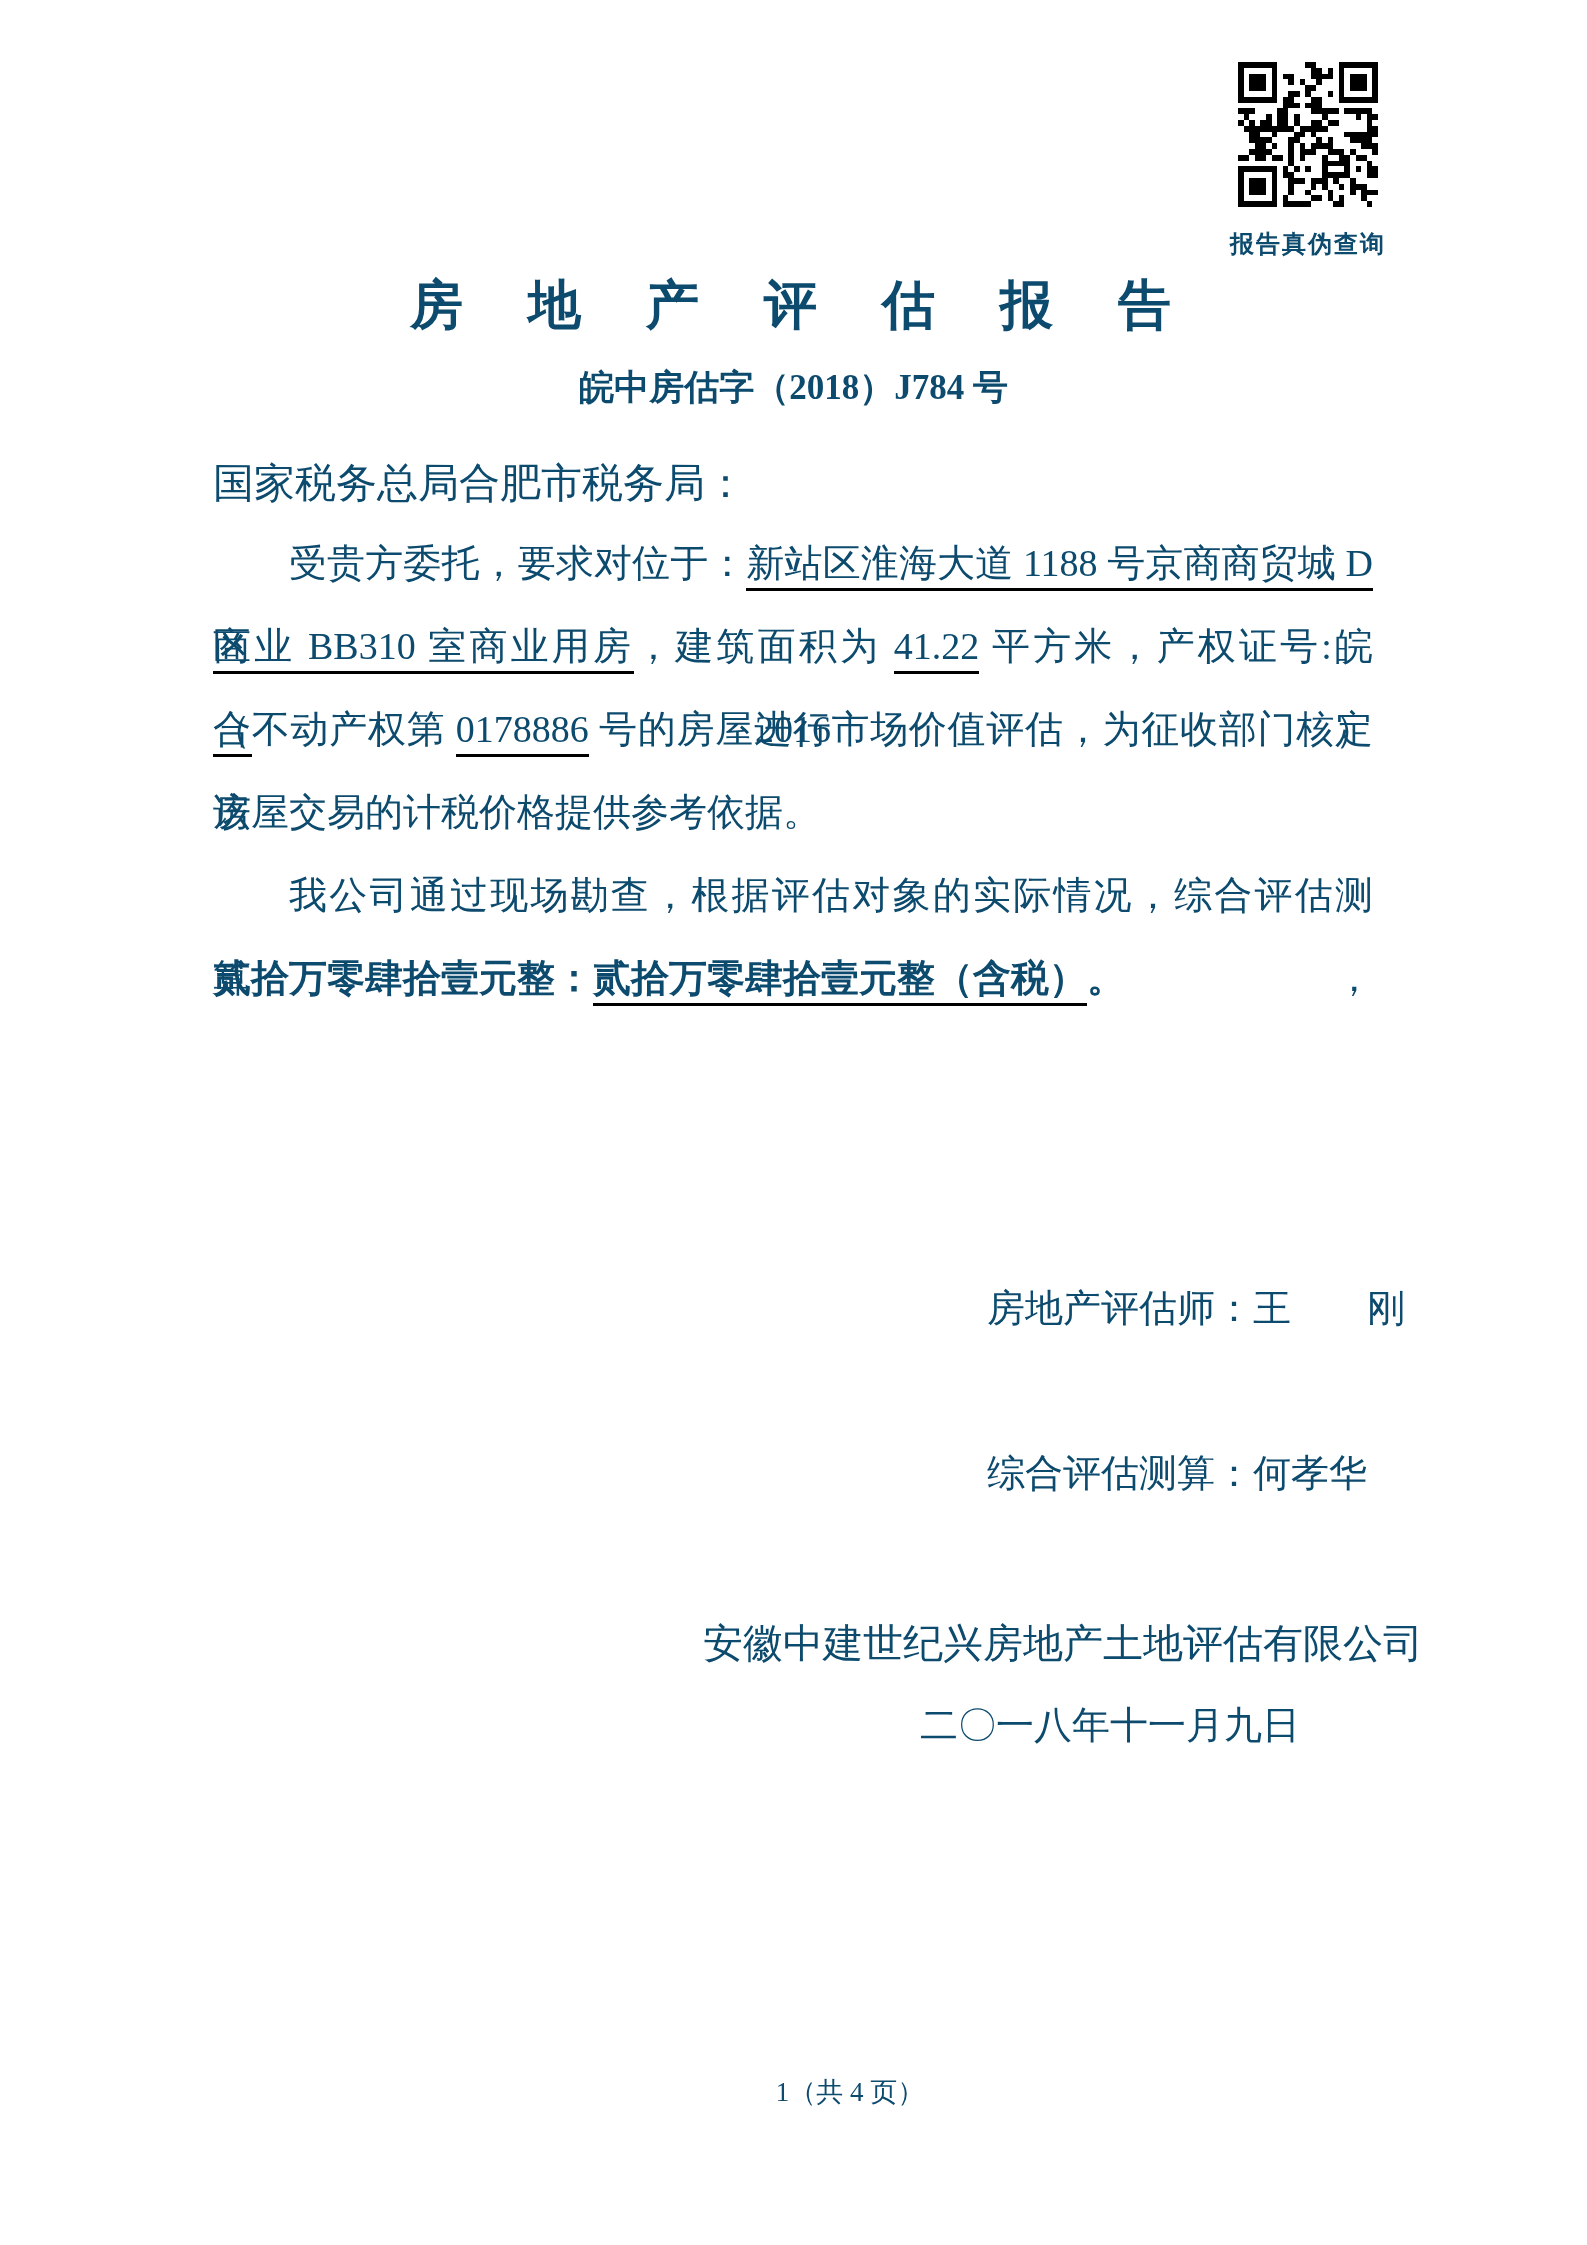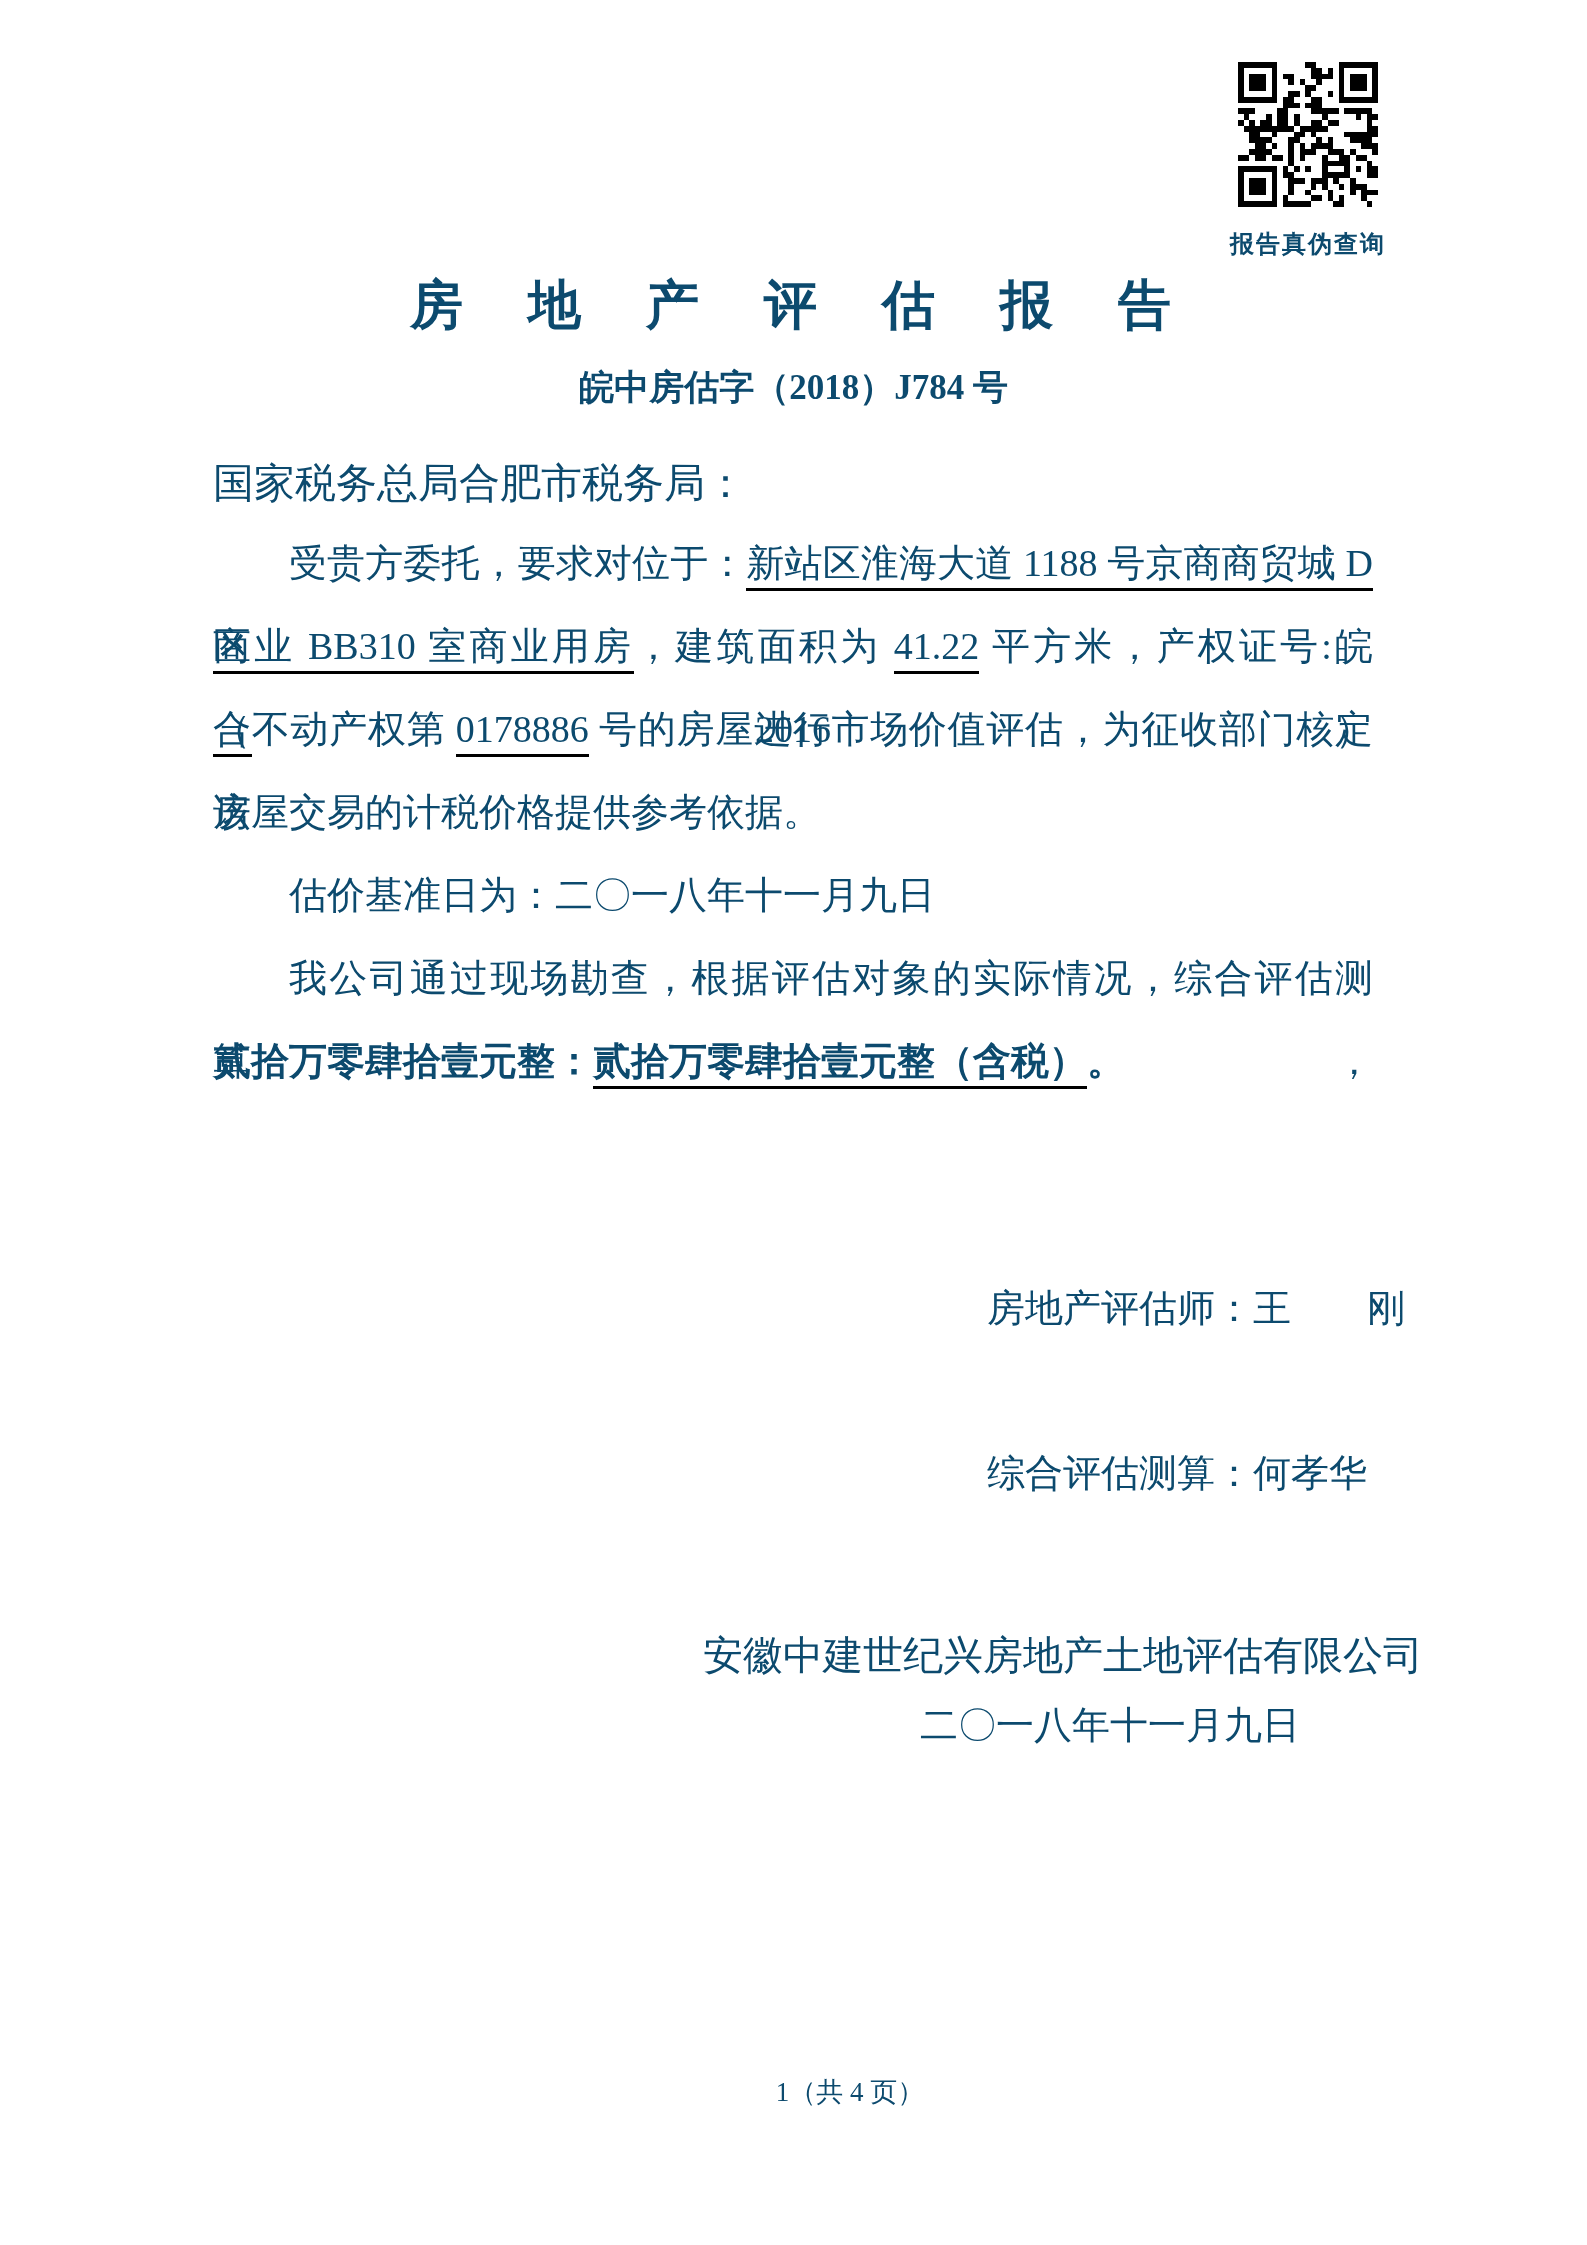--- a/index.html
+++ b/index.html
@@ -86,21 +86,21 @@
   .indent { text-indent: 76px; }
   .u {
     border-bottom: 3px solid #000;
     padding-bottom: 4px;
   }
   .b { font-weight: bold; }
 
   
   .sig1 { left: 987px; top: 1283px; font-size: 38px; white-space: nowrap; }
   .sig2 { left: 987px; top: 1448px; font-size: 38px; white-space: nowrap; }
-  .company { left: 703px; top: 1616px; font-size: 40px; white-space: nowrap; margin-top: 12px; }
+  .company { left: 703px; top: 1616px; font-size: 40px; white-space: nowrap; }
   .sig-date { left: 920px; top: 1700px; font-size: 38px; white-space: nowrap; }
   .footer {
     left: 700px;
     top: 2074px;
     width: 300px;
     text-align: center;
     font-size: 27px;
     white-space: nowrap;
   }
 </style>
@@ -336,21 +336,20 @@
     <div class="bline just indent">
       <span>受贵方委托，要求对位于：</span><span class="u">新站区淮海大道 1188 号京商商贸城 D 区</span>
     </div>
     <div class="bline just">
       <span class="u">商业 BB310 室商业用房</span><span>，建筑面积为 </span><span class="u">41.22</span><span> 平方米，产权证号:皖（2016）</span>
     </div>
     <div class="bline just">
       <span class="u">合</span><span>不动产权第 </span><span class="u">0178886</span><span> 号的房屋进行市场价值评估，为征收部门核定该</span>
     </div>
     <div class="bline">房屋交易的计税价格提供参考依据。</div>
-    <div class="bline indent">估价基准日为：二〇一八年十一月九日</div>
     <div class="bline just indent">我公司通过现场勘查，根据评估对象的实际情况，综合评估测算，</div>
     <div class="bline">
       <span class="b">贰拾万零肆拾壹元整：</span><span class="b u">贰拾万零肆拾壹元整（含税）</span><span class="b">。</span>
     </div>
   </div>
 
   <div class="abs sig1">房地产评估师：王　　刚</div>
   <div class="abs sig2">综合评估测算：何孝华</div>
   <div class="abs company">安徽中建世纪兴房地产土地评估有限公司</div>
   <div class="abs sig-date">二〇一八年十一月九日</div>

